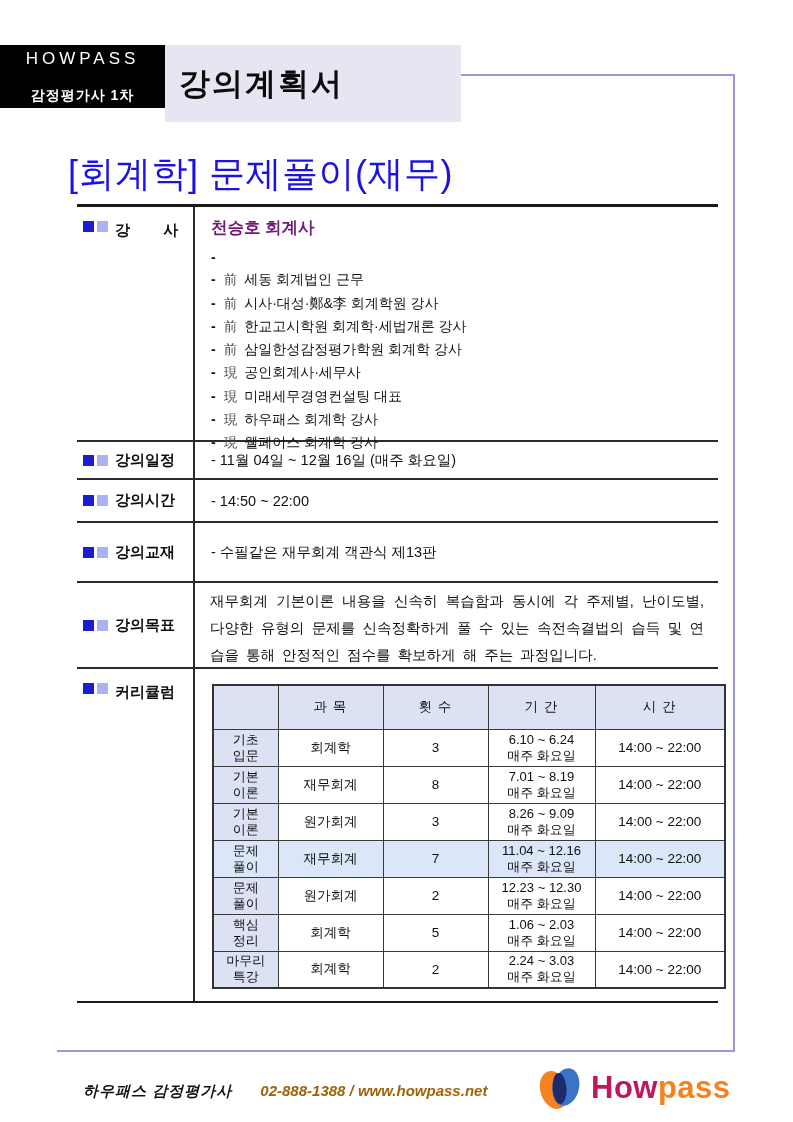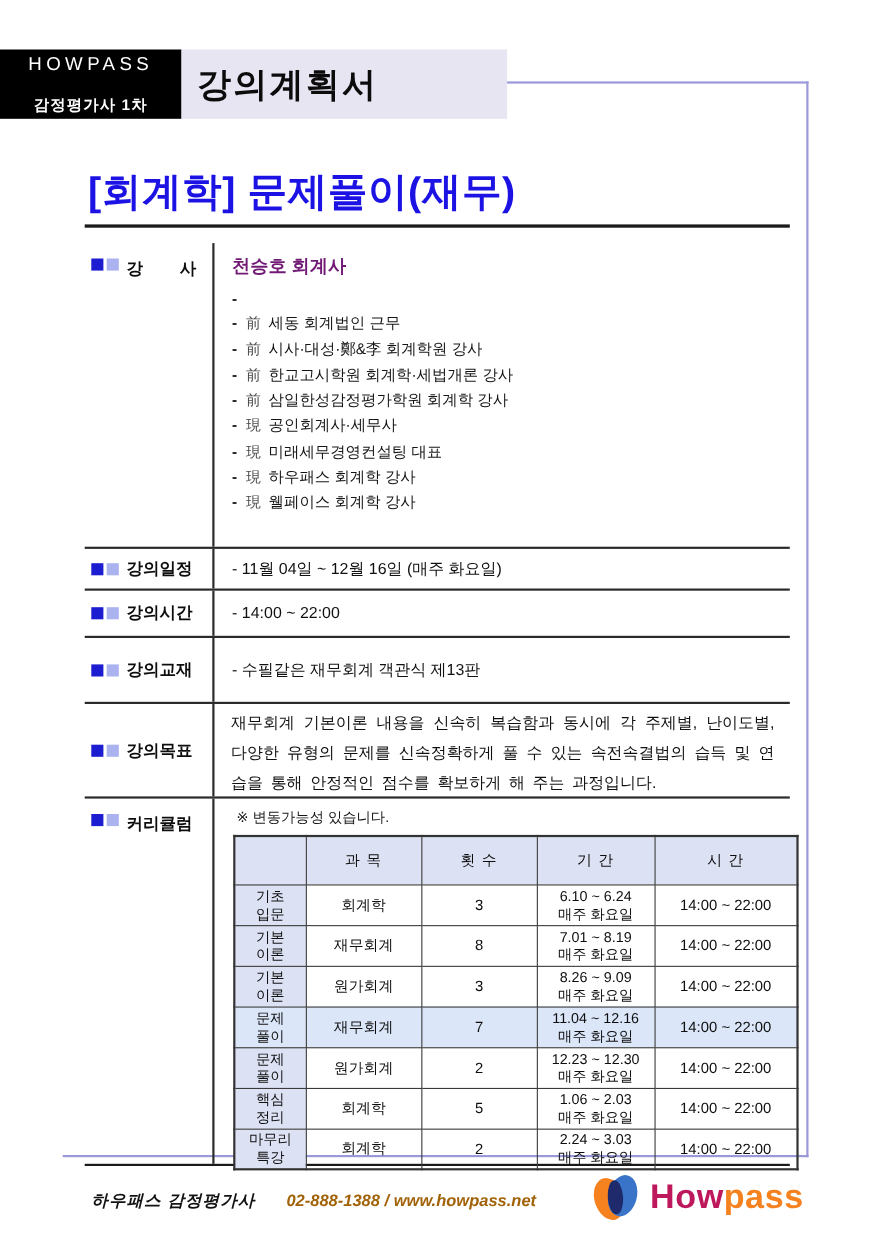--- a/index.html
+++ b/index.html
@@ -8,48 +8,48 @@
     font-family:"Liberation Sans","DejaVu Sans",sans-serif;color:#111;
   }
   
   .brand-box{
     position:absolute;left:0;top:45px;width:165px;height:63px;background:#000000;
     display:flex;flex-direction:column;align-items:center;justify-content:center;color:#fff;
   }
   .brand-l1{font-size:17px;letter-spacing:4px;font-weight:400;}
   .brand-l2{font-size:14px;font-weight:700;margin-top:18px;letter-spacing:1px;}
   .doctype-box{
-    position:absolute;left:165px;top:45px;width:296px;height:63px;background:#e7e5f2;
+    position:absolute;left:165px;top:45px;width:296px;height:77px;background:#e7e5f2;
     display:flex;align-items:center;
   }
   .doctype-text{font-size:31px;font-weight:800;color:#0c0c0c;padding-left:14px;letter-spacing:2px;}
   .pl-top{position:absolute;left:461px;top:74px;width:274px;height:2px;background:#9a98d8;}
   .pl-right{position:absolute;left:733px;top:74px;width:2px;height:978px;background:#9a98d8;}
   .pl-bottom{position:absolute;left:57px;top:1050px;width:678px;height:2px;background:#9a98d8;}
   
-  .doc-title{position:absolute;left:80px;top:150px;font-size:36px;font-weight:700;color:#1c12e4;letter-spacing:0.5px;text-align:right;}
+  .doc-title{position:absolute;left:68px;top:150px;font-size:36px;font-weight:400;color:#1c12e4;letter-spacing:0.5px;text-align:right;}
   
   .otable{
     position:absolute;left:77px;top:204px;width:641px;
     border-top:3px solid #1a1a1a;border-bottom:2px solid #1a1a1a;
     box-sizing:border-box;
   }
   .orow{display:flex;box-sizing:border-box;border-bottom:2px solid #2b2b2b;}
   .orow:last-child{border-bottom:none;}
   .olabel{
     width:118px;flex:0 0 118px;box-sizing:border-box;border-right:2px solid #2b2b2b;
     display:flex;align-items:center;padding-left:6px;
   }
   .orow.top .olabel{align-items:flex-start;padding-top:14px;}
   .sq{display:inline-block;width:11px;height:11px;flex:0 0 11px;}
   .sq1{background:#1c1cd1;margin-right:3px;}
   .sq2{background:#aab2f0;margin-right:7px;}
   .oltext{font-size:15px;font-weight:700;white-space:pre;color:#0d0d0d;}
   .ocontent{flex:1;box-sizing:border-box;}
-  .r-instructor{height:278px;margin-top:14px;}
+  .r-instructor{height:235px;}
   .r-schedule{height:38px;}
   .r-time{height:43px;}
   .r-book{height:60px;}
   .r-goal{height:86px;}
   .r-curri{height:332px;}
   .r-instructor .ocontent{padding:10px 0 0 16px;}
   .iname{font-size:16.5px;font-weight:800;color:#701a75;}
   .ilist{margin-top:7px;}
   .iitem{display:flex;align-items:baseline;font-size:14px;line-height:22.3px;color:#141414;}
   .iitem .dash{font-weight:700;margin-right:8px;}
@@ -169,21 +169,21 @@
       </div>
       <div class="ocontent vcenter">- 11월 04일 ~ 12월 16일 (매주 화요일)</div>
     </div>
 
     <div class="orow r-time">
       <div class="olabel">
         <span class="sq sq1"></span>
         <span class="sq sq2"></span>
         <span class="oltext">강의시간</span>
       </div>
-      <div class="ocontent vcenter">- 14:00 ~ 22:00</div>
+      <div class="ocontent vcenter">- 14:50 ~ 22:00</div>
     </div>
 
     <div class="orow r-book">
       <div class="olabel">
         <span class="sq sq1"></span>
         <span class="sq sq2"></span>
         <span class="oltext">강의교재</span>
       </div>
       <div class="ocontent vcenter">- 수필같은 재무회계 객관식 제13판</div>
     </div>
@@ -197,21 +197,20 @@
       <div class="ocontent">재무회계 기본이론 내용을 신속히 복습함과 동시에 각 주제별, 난이도별, 다양한 유형의 문제를 신속정확하게 풀 수 있는 속전속결법의 습득 및 연습을 통해 안정적인 점수를 확보하게 해 주는 과정입니다.</div>
     </div>
 
     <div class="orow r-curri top">
       <div class="olabel">
         <span class="sq sq1"></span>
         <span class="sq sq2"></span>
         <span class="oltext">커리큘럼</span>
       </div>
       <div class="ocontent">
-        <div class="curri-note">※ 변동가능성 있습니다.</div>
         <table class="ctable">
           <colgroup>
             <col style="width:65px">
               <col style="width:105px">
               <col style="width:105px">
               <col style="width:107px">
               <col style="width:130px">
           </colgroup>
           <thead>
             <tr>

